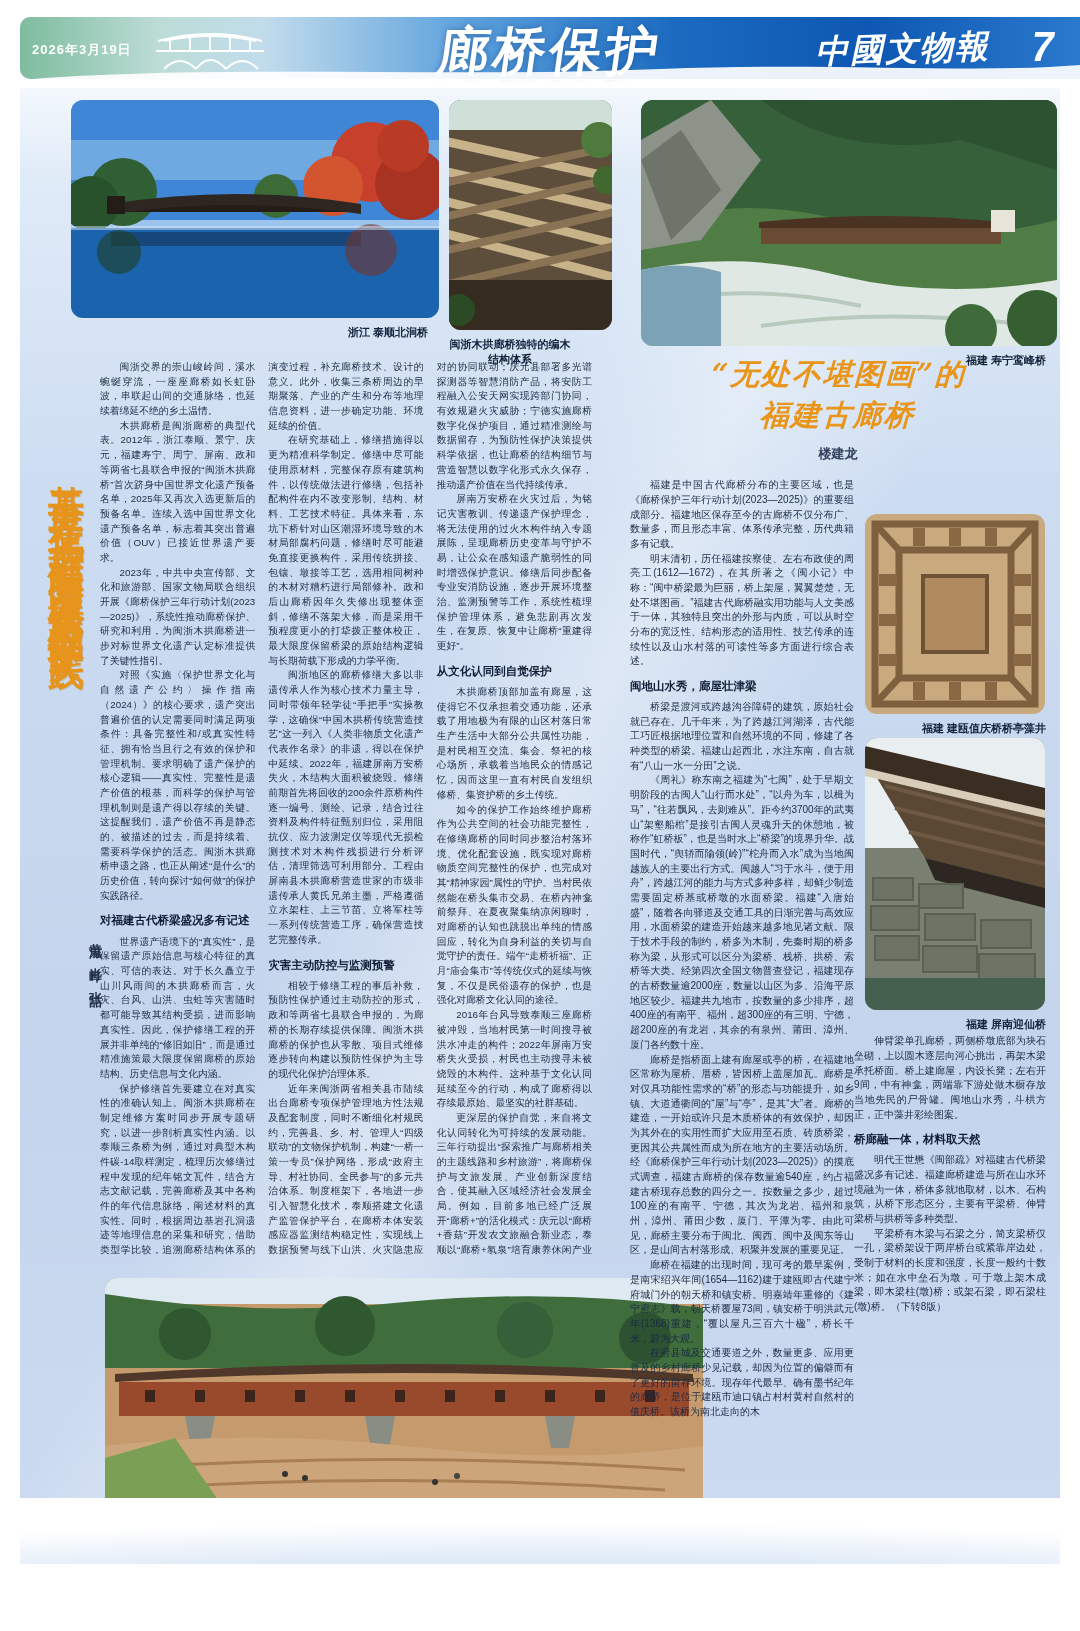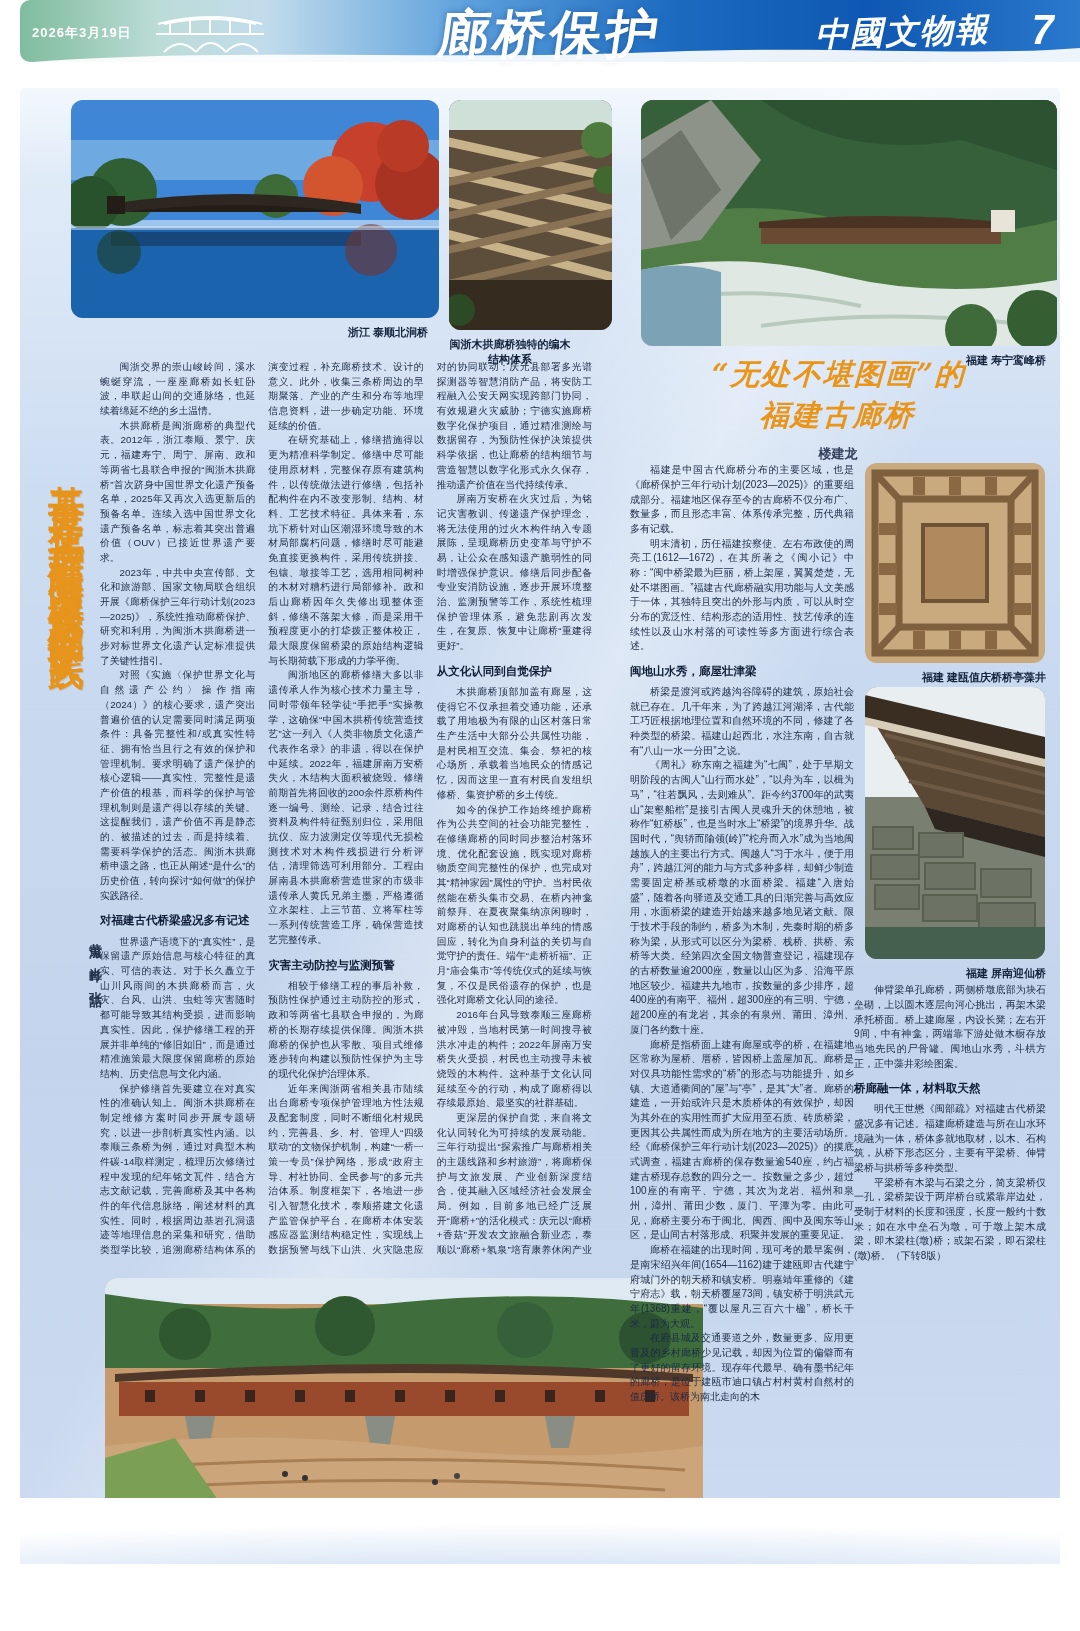--- a/index.html
+++ b/index.html
@@ -4,21 +4,21 @@
 <style>
   * { box-sizing: border-box; }
   html,body { margin:0; padding:0; background:#ffffff; }
   .page {
     position:relative; width:1080px; height:1631px; margin:0 auto;
     background:#ffffff; overflow:hidden;
     font-family:"Liberation Sans", sans-serif; color:#1b2a45;
   }
   
   .masthead {
-    position:absolute; top:0; left:20px; right:0; height:62px;
+    position:absolute; top:17px; left:20px; right:0; height:62px;
     background:linear-gradient(90deg,#7fbc9e 0%,#bcdcd6 13%,#c2dcec 23%,#5ea2dd 42%,#1b6ac0 62%,#0e57b2 80%,#2a79cd 100%);
     border-radius:10px 0 0 10px;
   }
   .head-wave { position:absolute; left:0; bottom:-1px; width:100%; height:20px; }
   .mh-date { position:absolute; left:12px; top:24px; color:#ffffff; font-size:13px; font-weight:bold; letter-spacing:1px; }
   .mh-logo { position:absolute; left:130px; top:8px; }
   .mh-title {
     position:absolute; left:0; right:0; top:0px; text-align:center;
     font-size:52px; font-weight:900; color:#ffffff; letter-spacing:4px;
     transform:skewX(-8deg); text-shadow:0 0 6px rgba(20,70,140,.55);
@@ -73,24 +73,24 @@
   .sec-h { margin:9px 0 5px; font-size:11.5px; font-weight:bold; color:#101d36; text-indent:0; }
   
   .right-article {
     position:absolute; left:610px; top:266px; width:416px; height:1168px; overflow:hidden;
   }
   .ra-title {
     text-align:center; color:#e8951a; font-family:"DejaVu Serif", serif;
     font-style:italic; font-weight:bold; font-size:29px; line-height:1.4;
     letter-spacing:2px; transform:skewX(-2deg);
   }
-  .ra-author { text-align:center; font-size:13px; font-weight:bold; color:#33405c; margin:10px 0 0; }
+  .ra-author { text-align:center; font-size:13px; font-weight:bold; color:#33405c; margin:10px 0 15px; }
   .ra-cols { display:flex; }
   .ra-col1 { width:224px; height:1038px; overflow:hidden; font-size:10px; line-height:1.47; text-align:justify; }
-  .ra-col2 { flex:1; }
+  .ra-col2 { flex:1;margin-top:36px; }
   .ra-col2 figure { position:static; margin:0 0 2px 0; }
   .ra-text { font-size:10px; line-height:1.47; text-align:justify; overflow:hidden; }
   
   .credits {
     position:absolute; left:330px; right:30px; top:1444px;
     text-align:center; font-size:12px; color:#1b2a45;
   }
   .credits b { letter-spacing:2px; }
 </style>
 </head>

